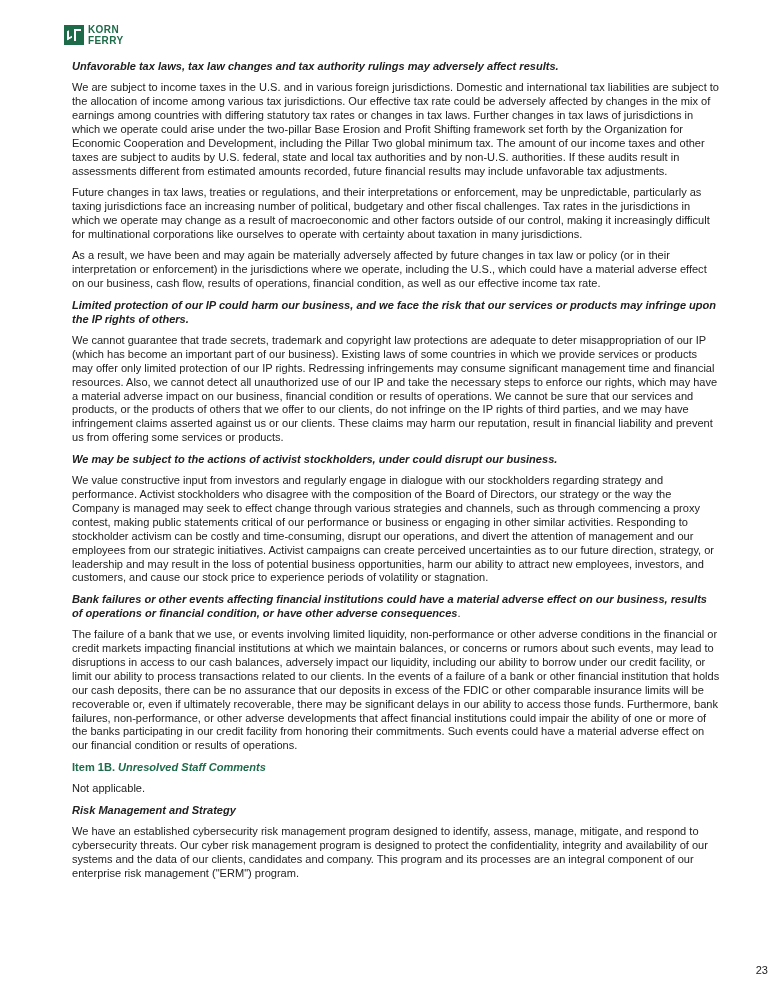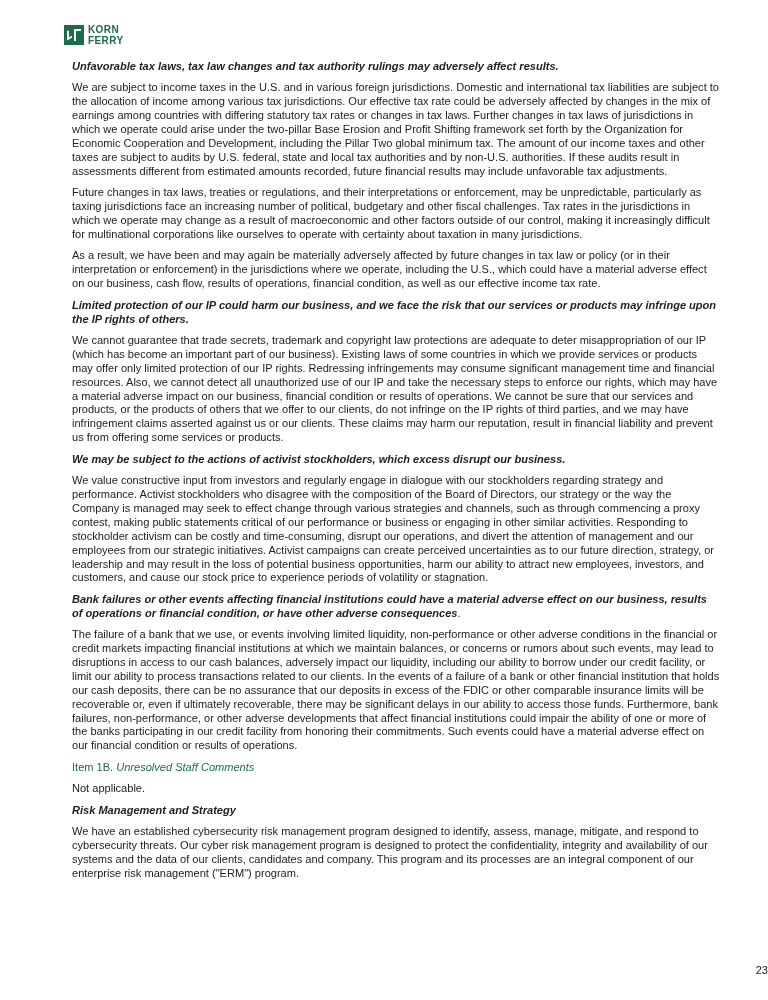--- a/index.html
+++ b/index.html
@@ -8,21 +8,21 @@
   .logo { position: absolute; left: 64px; top: 24px; display: flex; align-items: center; }
   .logo-mark { width: 20px; height: 20px; background: #1e6b4a; position: relative; margin-right: 4px; }
   .logo-mark .lm-l { position: absolute; left: 3px; top: 5px; width: 5px; height: 9px;
                      border-left: 2px solid #fff; border-bottom: 2px solid #fff; transform: skewY(-25deg); box-sizing: border-box; }
   .logo-mark .lm-r { position: absolute; left: 10px; top: 4px; width: 7px; height: 12px;
                      border-left: 2px solid #fff; border-top: 2px solid #fff; box-sizing: border-box; }
   .logo-text { font-weight: bold; font-size: 10px; line-height: 11px; color: #1e6b4a; letter-spacing: 0.4px; }
   .content { position: absolute; left: 72px; top: 60px; width: 648px; font-size: 11.05px; line-height: 13.9px; }
   .content p { margin: 0 0 7.5px 0; }
   .risk-head { font-weight: bold; font-style: italic; color: #222222; }
-  .item-head { font-weight: normal; color: #1e6b4a; }
+  .item-head { font-weight: bold; color: #1e6b4a; }
   .item-head i { font-style: italic; }
   .sub-head { font-weight: bold; color: #222222; font-style: italic; }
   .page-number { position: absolute; top: 964px; left: 0; width: 768px; text-align: right; font-size: 11px; color: #222; }
 </style>
 </head>
 <body>
 
 <div class="logo">
   <div class="logo-mark">
     <span class="lm-l"></span>
@@ -36,21 +36,21 @@
 
 <div class="content">
   <p class="risk-head">Unfavorable tax laws, tax law changes and tax authority rulings may adversely affect results.</p>
   <p>We are subject to income taxes in the U.S. and in various foreign jurisdictions. Domestic and international tax liabilities are subject to the allocation of income among various tax jurisdictions. Our effective tax rate could be adversely affected by changes in the mix of earnings among countries with differing statutory tax rates or changes in tax laws. Further changes in tax laws of jurisdictions in which we operate could arise under the two-pillar Base Erosion and Profit Shifting framework set forth by the Organization for Economic Cooperation and Development, including the Pillar Two global minimum tax. The amount of our income taxes and other taxes are subject to audits by U.S. federal, state and local tax authorities and by non-U.S. authorities. If these audits result in assessments different from estimated amounts recorded, future financial results may include unfavorable tax adjustments.</p>
   <p>Future changes in tax laws, treaties or regulations, and their interpretations or enforcement, may be unpredictable, particularly as taxing jurisdictions face an increasing number of political, budgetary and other fiscal challenges. Tax rates in the jurisdictions in which we operate may change as a result of macroeconomic and other factors outside of our control, making it increasingly difficult for multinational corporations like ourselves to operate with certainty about taxation in many jurisdictions.</p>
   <p>As a result, we have been and may again be materially adversely affected by future changes in tax law or policy (or in their interpretation or enforcement) in the jurisdictions where we operate, including the U.S., which could have a material adverse effect on our business, cash flow, results of operations, financial condition, as well as our effective income tax rate.</p>
 
   <p class="risk-head">Limited protection of our IP could harm our business, and we face the risk that our services or products may infringe upon the IP rights of others.</p>
   <p>We cannot guarantee that trade secrets, trademark and copyright law protections are adequate to deter misappropriation of our IP (which has become an important part of our business). Existing laws of some countries in which we provide services or products may offer only limited protection of our IP rights. Redressing infringements may consume significant management time and financial resources. Also, we cannot detect all unauthorized use of our IP and take the necessary steps to enforce our rights, which may have a material adverse impact on our business, financial condition or results of operations. We cannot be sure that our services and products, or the products of others that we offer to our clients, do not infringe on the IP rights of third parties, and we may have infringement claims asserted against us or our clients. These claims may harm our reputation, result in financial liability and prevent us from offering some services or products.</p>
 
-  <p class="risk-head">We may be subject to the actions of activist stockholders, which excess disrupt our business.</p>
+  <p class="risk-head">We may be subject to the actions of activist stockholders, under could disrupt our business.</p>
   <p>We value constructive input from investors and regularly engage in dialogue with our stockholders regarding strategy and performance. Activist stockholders who disagree with the composition of the Board of Directors, our strategy or the way the Company is managed may seek to effect change through various strategies and channels, such as through commencing a proxy contest, making public statements critical of our performance or business or engaging in other similar activities. Responding to stockholder activism can be costly and time-consuming, disrupt our operations, and divert the attention of management and our employees from our strategic initiatives. Activist campaigns can create perceived uncertainties as to our future direction, strategy, or leadership and may result in the loss of potential business opportunities, harm our ability to attract new employees, investors, and customers, and cause our stock price to experience periods of volatility or stagnation.</p>
 
   <p><span class="risk-head">Bank failures or other events affecting financial institutions could have a material adverse effect on our business, results of operations or financial condition, or have other adverse consequences</span><span>.</span></p>
   <p>The failure of a bank that we use, or events involving limited liquidity, non-performance or other adverse conditions in the financial or credit markets impacting financial institutions at which we maintain balances, or concerns or rumors about such events, may lead to disruptions in access to our cash balances, adversely impact our liquidity, including our ability to borrow under our credit facility, or limit our ability to process transactions related to our clients. In the events of a failure of a bank or other financial institution that holds our cash deposits, there can be no assurance that our deposits in excess of the FDIC or other comparable insurance limits will be recoverable or, even if ultimately recoverable, there may be significant delays in our ability to access those funds. Furthermore, bank failures, non-performance, or other adverse developments that affect financial institutions could impair the ability of one or more of the banks participating in our credit facility from honoring their commitments. Such events could have a material adverse effect on our financial condition or results of operations.</p>
 
   <p class="item-head"><span>Item 1B. </span><i>Unresolved Staff Comments</i></p>
   <p>Not applicable.</p>
 
   <p class="sub-head">Risk Management and Strategy</p>
   <p>We have an established cybersecurity risk management program designed to identify, assess, manage, mitigate, and respond to cybersecurity threats. Our cyber risk management program is designed to protect the confidentiality, integrity and availability of our systems and the data of our clients, candidates and company. This program and its processes are an integral component of our enterprise risk management ("ERM") program.</p>

